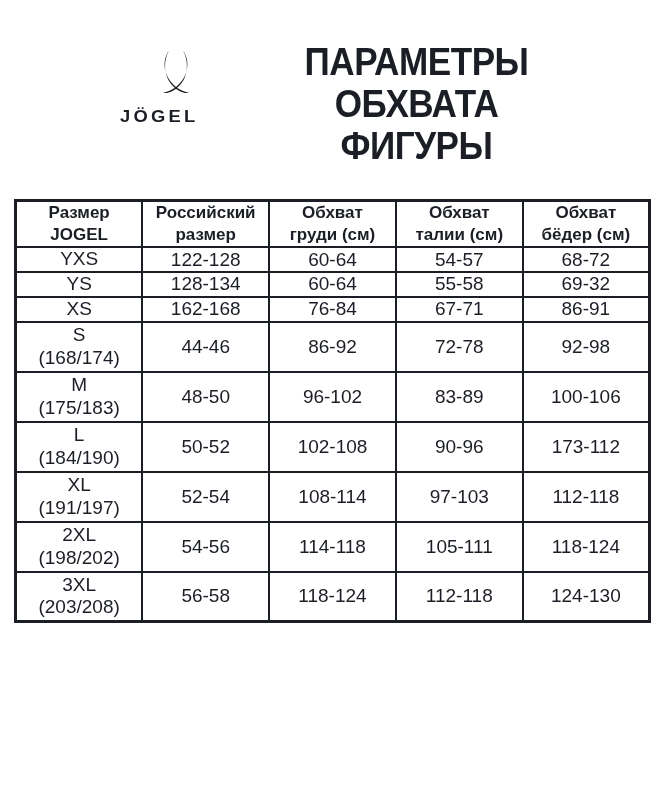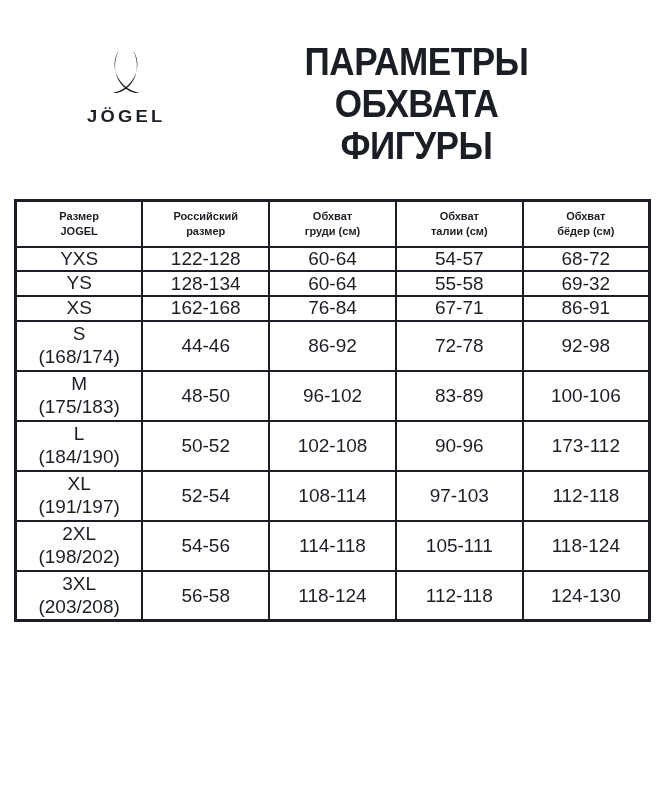--- a/index.html
+++ b/index.html
@@ -18,21 +18,21 @@
     height: 199px;
     display: flex;
     align-items: flex-start;
     padding: 26px 28px 0 56px;
   }
   .logo {
     width: 140px;
     flex: 0 0 140px;
     display: flex;
     flex-direction: column;
-    align-items: center;
+    align-items: flex-end;
   }
   .logo-mark {
     width: 40px;
     height: 60px;
     margin-top: 16px;
   }
   .wordmark {
     margin-top: 5px;
     font-size: 17px;
     font-weight: 700;
@@ -63,21 +63,21 @@
     border: 3px solid #1b1e24;
   }
   .size-table th, .size-table td {
     border: 2px solid #1b1e24;
     text-align: center;
     vertical-align: middle;
     padding: 0 2px;
   }
   .size-table th {
     height: 46px;
-    font-size: 11px;
+    font-size: 17px;
     font-weight: 700;
     line-height: 1.3;
     white-space: pre-line;
   }
   .size-table td {
     height: 24px;
     font-size: 19px;
     font-weight: 400;
   }
   .size-table tr.double td { height: 50px; }

